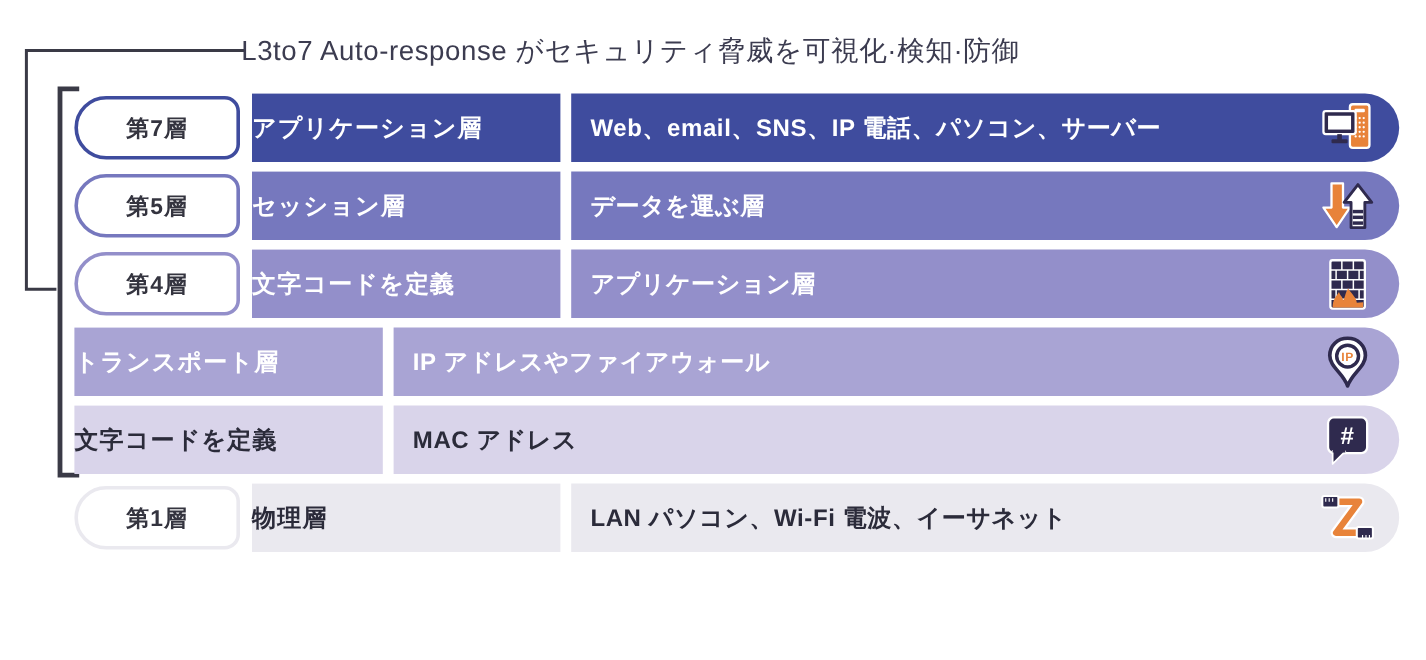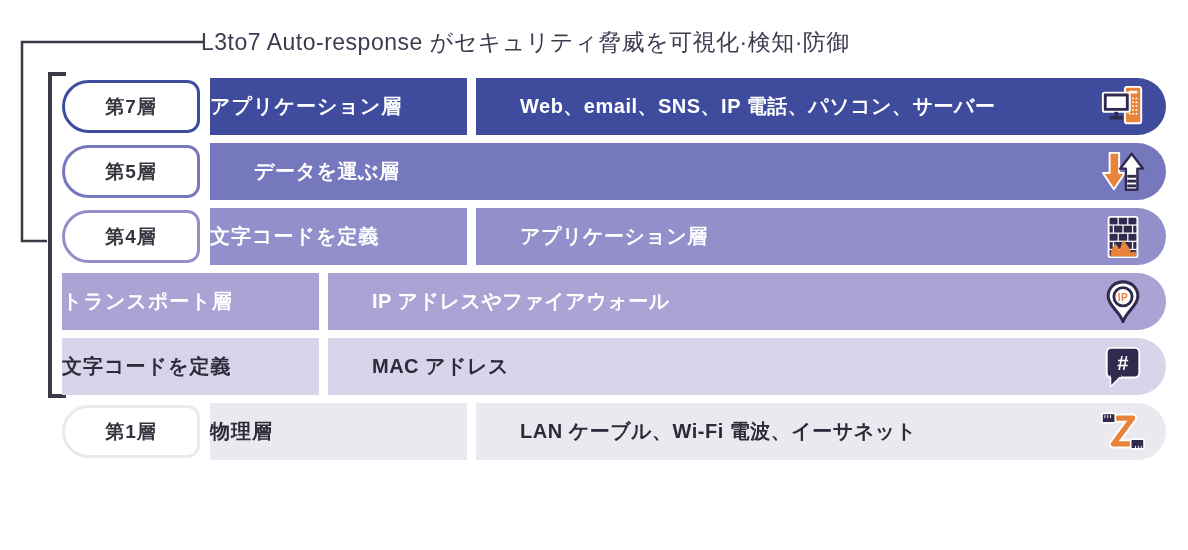--- a/index.html
+++ b/index.html
@@ -37,21 +37,21 @@
     background:var(--row-color); color:var(--row-text);
     display:flex; align-items:center;
     box-sizing:border-box;
     font-size:20px; font-weight:bold; letter-spacing:1px;
   }
   .desc-box {
     flex:1;
     background:var(--row-color); color:var(--row-text);
     border-radius:0 28.5px 28.5px 0;
     display:flex; align-items:center;
-    padding:0 20px 0 44px; box-sizing:border-box;
+    padding:0 20px 0 16px; box-sizing:border-box;
     font-size:20px; font-weight:bold; letter-spacing:0.5px;
   }
   .desc { flex:1; white-space:nowrap; }
   .icon { flex:0 0 46px; width:46px; height:46px; display:flex; align-items:center; }
   .icon svg { width:46px; height:46px; }
 </style>
 </head>
 <body>
 
 <div class="canvas">
@@ -100,20 +100,21 @@
           </svg>
         </span>
       </div>
     </div>
 
 
     <div class="row" style="--row-color: #7678BE; --row-text: #FFFFFF;">
       <div class="badge">
           <span>第5層</span>
         </div>
+      <div class="name-box">セッション層</div>
       <div class="desc-box">
         <span class="icon" style="order:2">
           <svg viewBox="0 0 48 48">
             <path d="M10 4 h10 v21 h6 L14.5 42 3 25 h7 z" fill="#E8833A" stroke="#fff" stroke-width="2" stroke-linejoin="round"></path>
             <path d="M33 5 L45 20.5 h-6 v22 h-12 v-22 h-6 z" fill="#fff" stroke="#2F2A4E" stroke-width="2.5" stroke-linejoin="round"></path>
             <rect x="28.5" y="27" width="9" height="3" fill="#2F2A4E"></rect>
             <rect x="28.5" y="32" width="9" height="3" fill="#2F2A4E"></rect>
             <rect x="28.5" y="37" width="9" height="3" fill="#2F2A4E"></rect>
           </svg>
         </span>
@@ -181,21 +182,21 @@
         </span>
       </div>
     </div>
 
     <div class="row" style="--row-color: #EAE9EF; --row-text: #2B2B3A;">
       <div class="badge">
           <span>第1層</span>
         </div>
       <div class="name-box">物理層</div>
       <div class="desc-box">
-        <span class="desc">LAN ケーブル、Wi-Fi 電波、イーサネット</span>
+        <span class="desc">LAN パソコン、Wi-Fi 電波、イーサネット</span>
         <span class="icon">
           <svg viewBox="0 0 48 48">
             <path d="M15 9.5 H34 L14 36.5 H34" fill="none" stroke="#fff" stroke-width="9.5" stroke-linejoin="round"></path>
             <path d="M15 9.5 H34 L14 36.5 H34" fill="none" stroke="#E8833A" stroke-width="5.5" stroke-linejoin="round"></path>
             <rect x="2" y="4.5" width="14" height="10" rx="1.5" fill="#2F2A4E" stroke="#fff" stroke-width="1.8"></rect>
             <rect x="32" y="31.5" width="14" height="10" rx="1.5" fill="#2F2A4E" stroke="#fff" stroke-width="1.8"></rect>
             <g stroke="#fff" stroke-width="1">
               <path d="M5 6.5 v3"></path>
                 <path d="M8 6.5 v3"></path>
                 <path d="M11 6.5 v3"></path>

